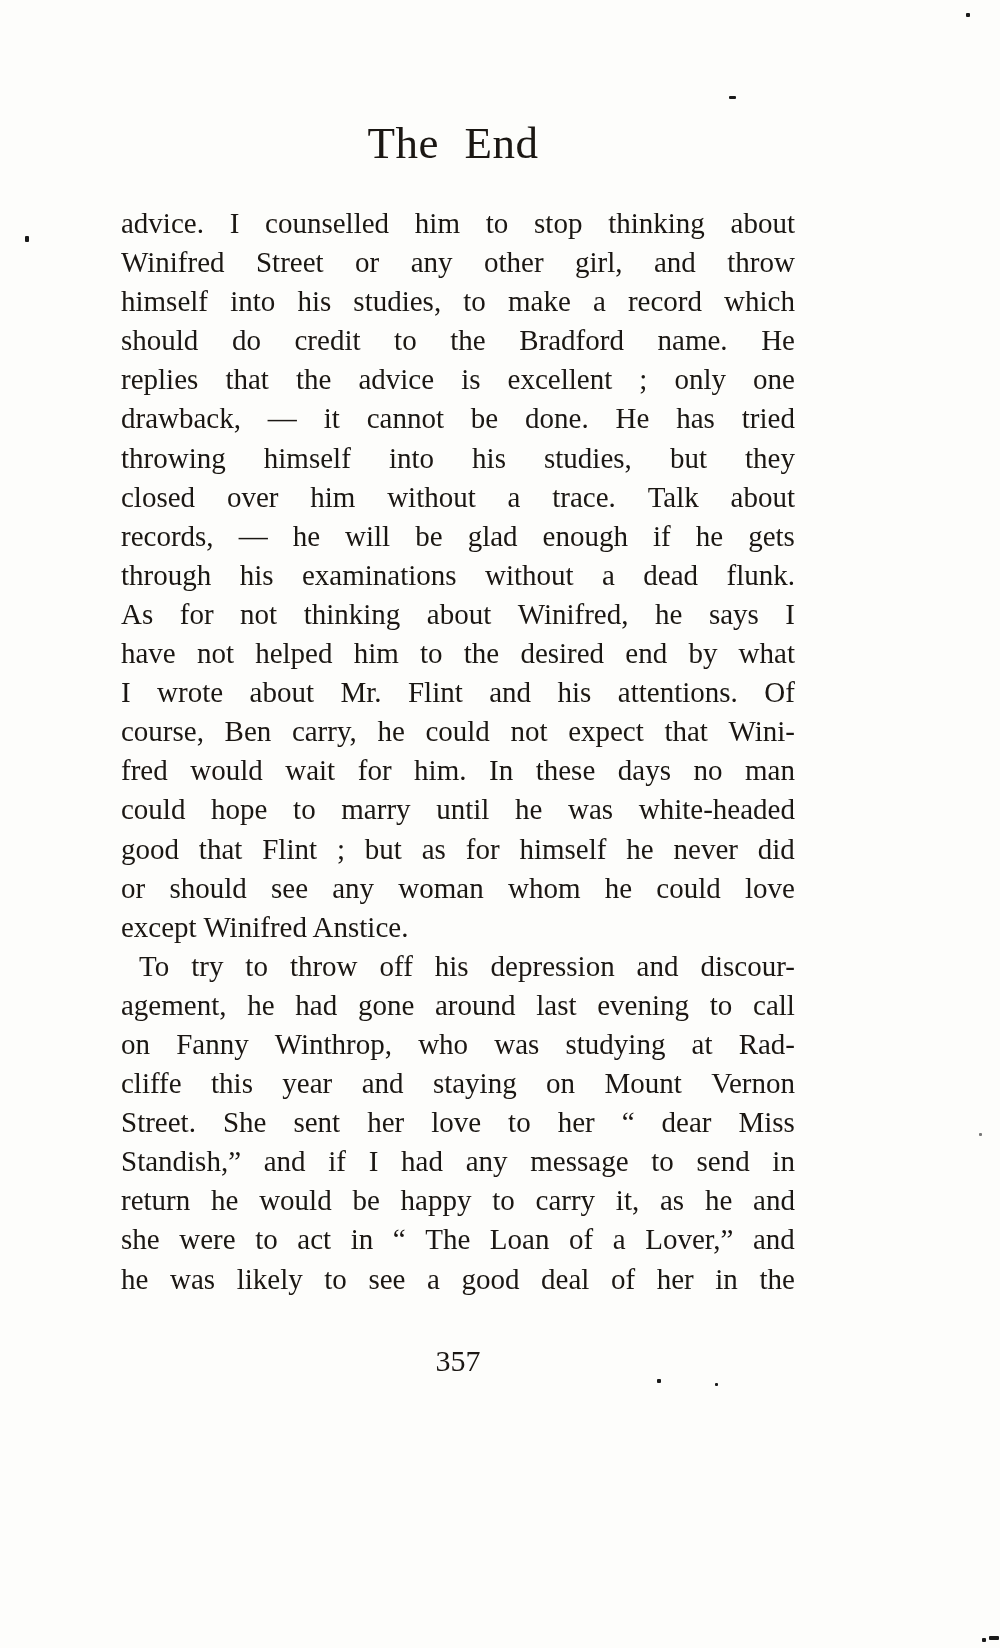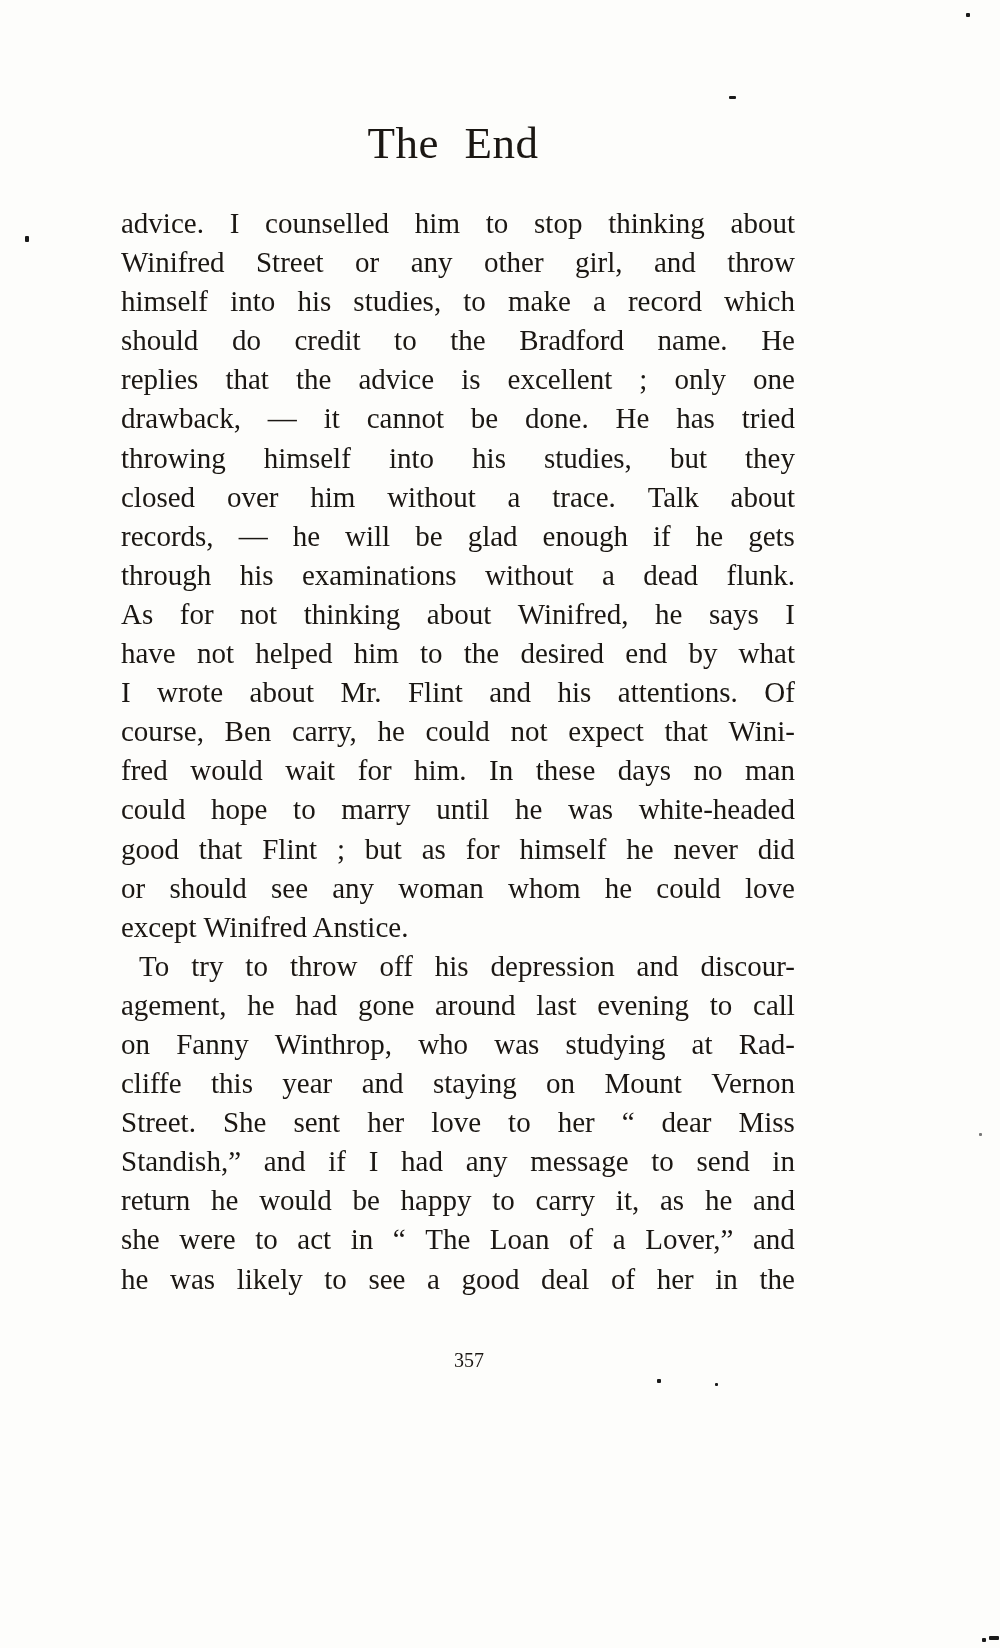--- a/index.html
+++ b/index.html
@@ -41,24 +41,24 @@
   }
   .line span { line-height: 39.1px; }
   .line.last {
     display: block;
     text-align: left;
   }
   .line.indent { padding-left: 18px; }
   .page-number {
     position: absolute;
     top: 1341px;
-    left: 132px;
+    left: 121px;
     width: 674px;
     text-align: center;
-    font-size: 20px;
+    font-size: 30px;
     line-height: 39px;
   }
   .speck {
     position: absolute;
     border-radius: 1px;
   }
 </style>
 </head>
 <body>
 

